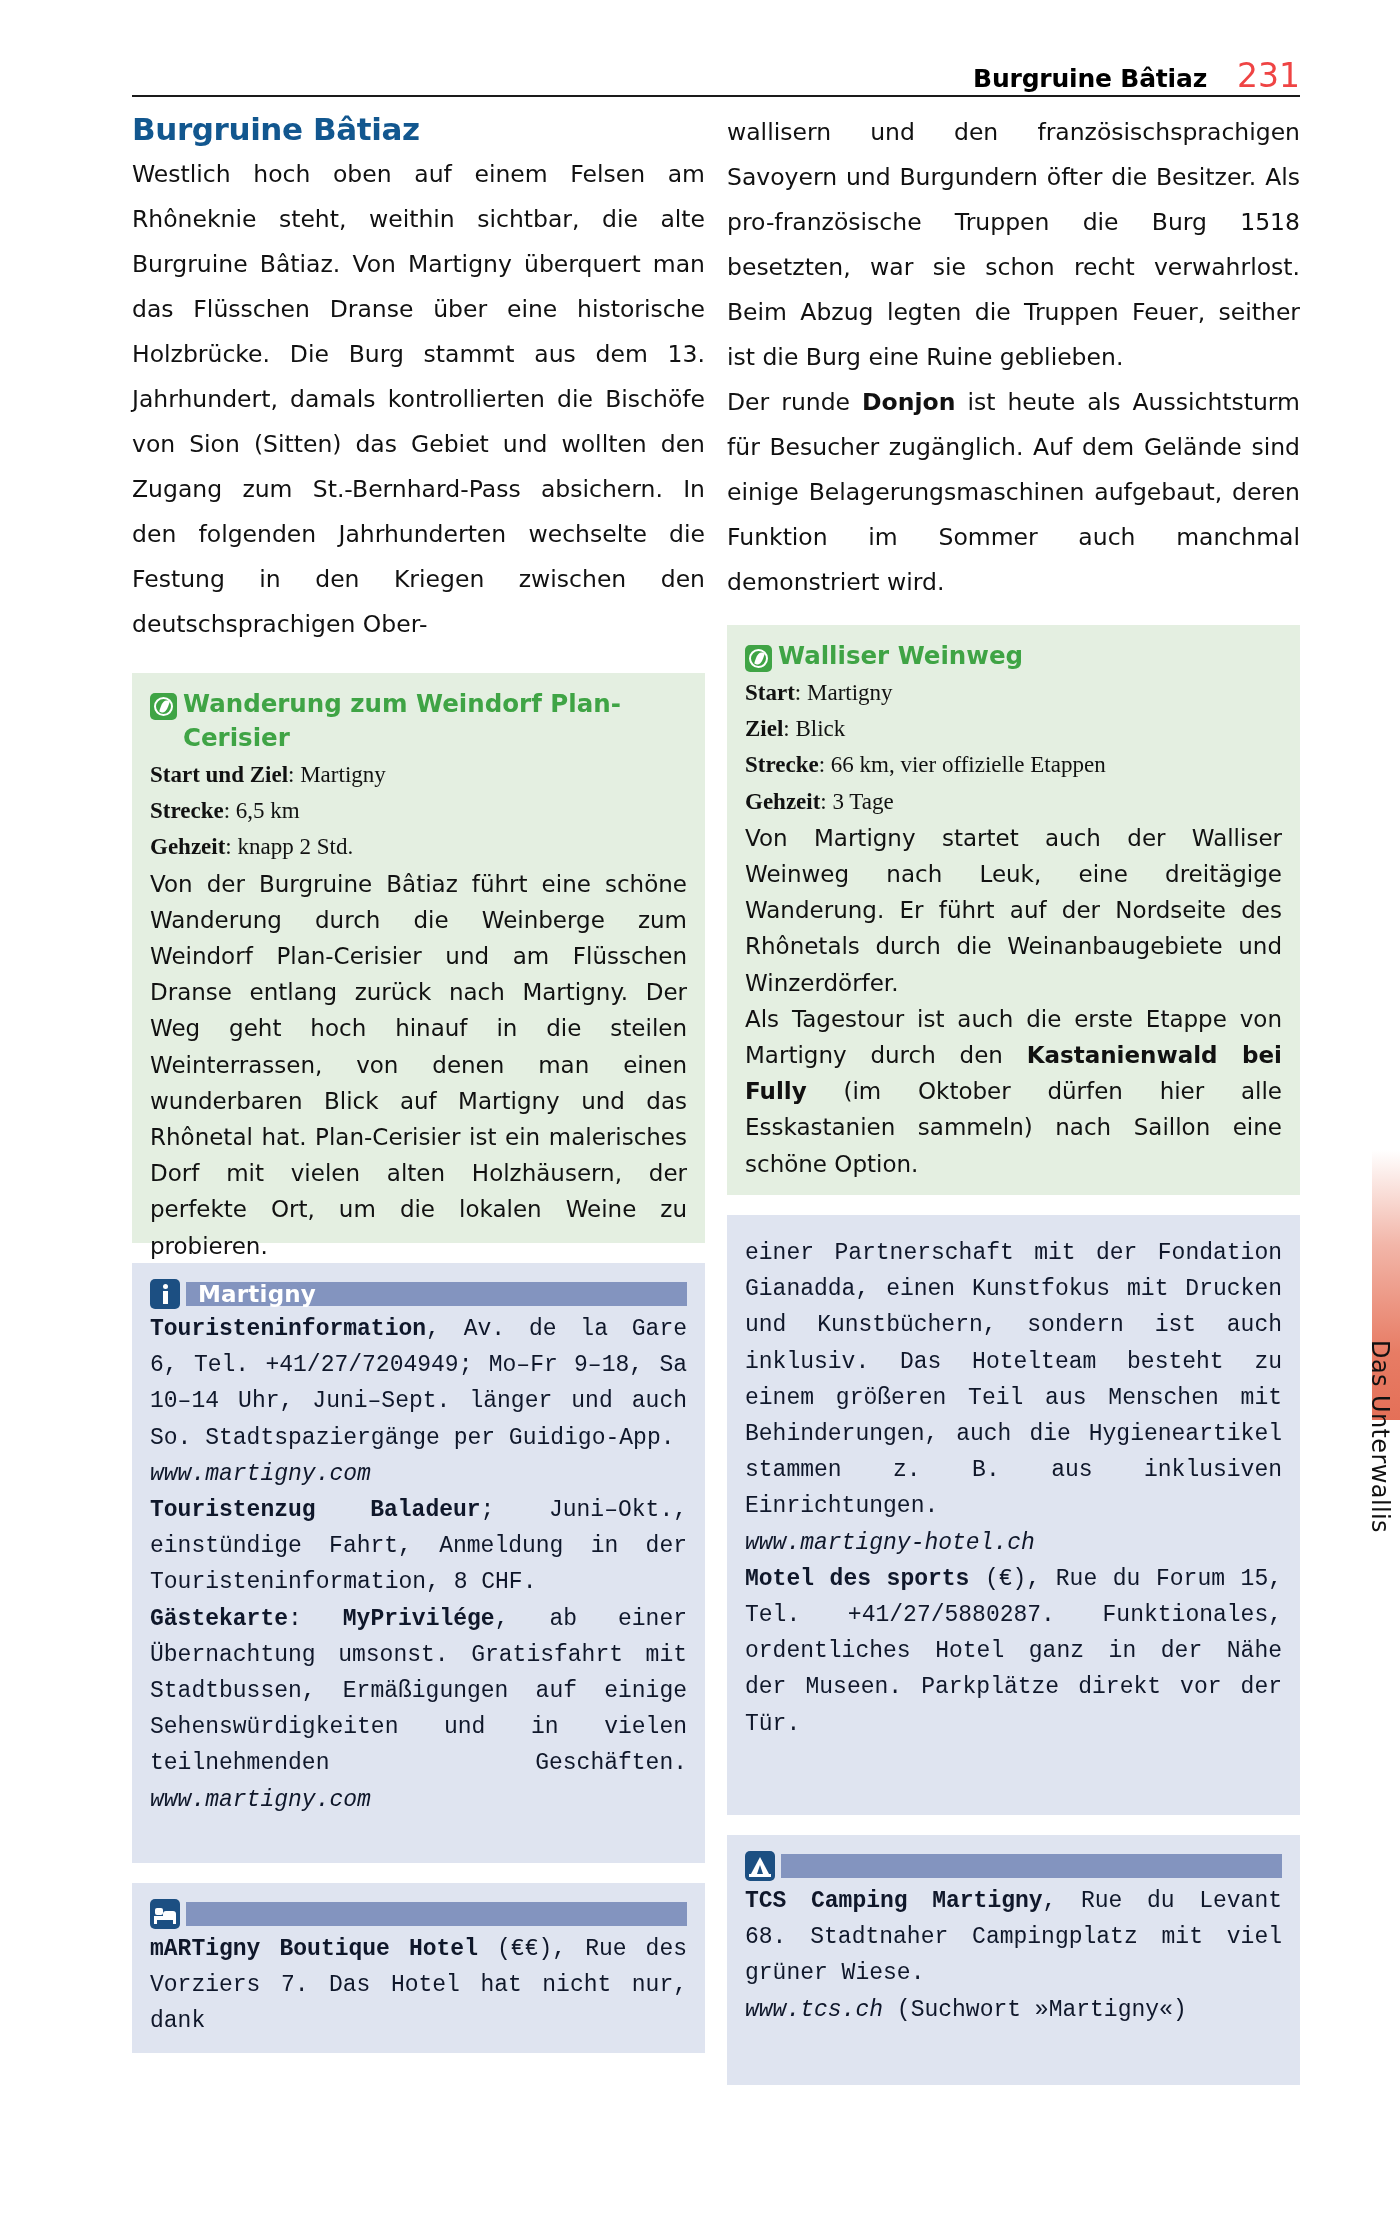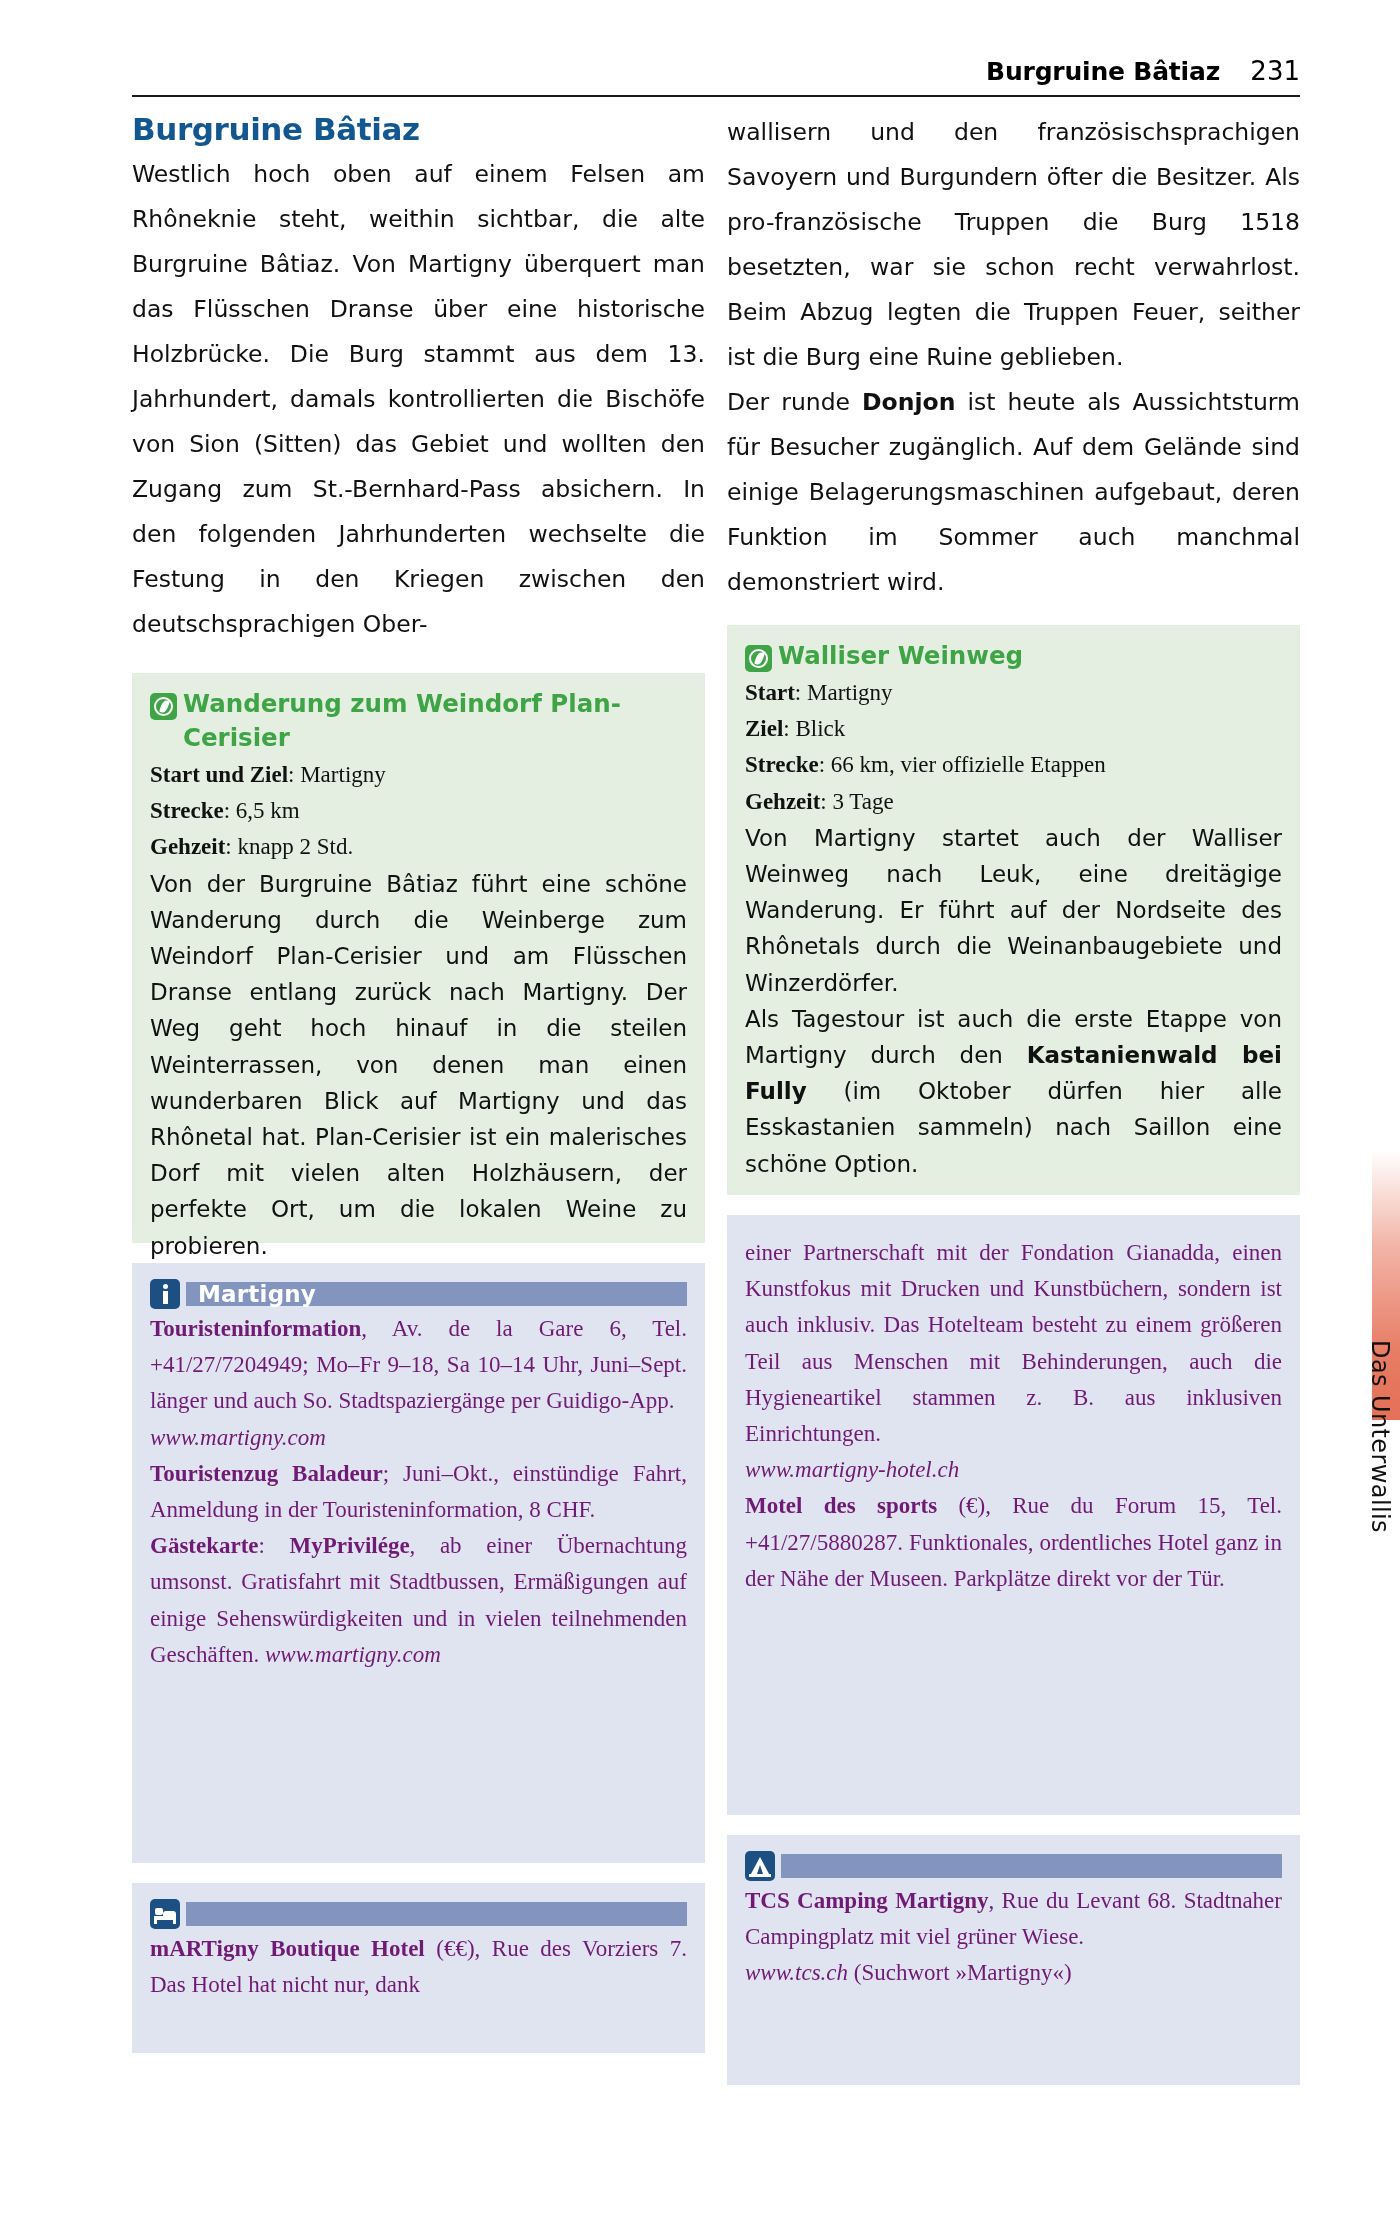--- a/index.html
+++ b/index.html
@@ -35,22 +35,22 @@
   }
   .runhead-title {
     font-family: "DejaVu Sans", sans-serif;
     font-weight: bold;
     font-size: 25px;
     color: #000000;
     letter-spacing: -0.2px;
   }
   .runhead-page {
     font-family: "DejaVu Sans", sans-serif;
-    font-size: 26px;
-    color: #000000;
+    font-size: 33px;
+    color: #ef4444;
     min-width: 50px;
     text-align: right;
   }
   .runhead-rule {
     position: absolute;
     left: 132px; top: 95px;
     width: 1168px; height: 2px;
     background: #1a1a1a;
   }
 
@@ -238,24 +238,24 @@
     padding-left: 12px;
   }
   .blue-bar-label {
     font-family: "DejaVu Sans", sans-serif;
     font-weight: bold;
     font-size: 23px;
     color: #ffffff;
     letter-spacing: 0.2px;
   }
   .blue-body {
-    font-family: Liberation Serif, serif;
+    font-family: Liberation Mono, monospace;
     font-size: 23px;
     line-height: 36.2px;
-    color: #701a75;
+    color: #0f172a;
     text-align: justify;
   }
   .blue-body b { font-weight: bold; }
   .blue-body i { font-style: italic; }
 
   
   .thumbtab {
     position: absolute;
     right: 0; top: 1150px;
     width: 28px; height: 270px;

